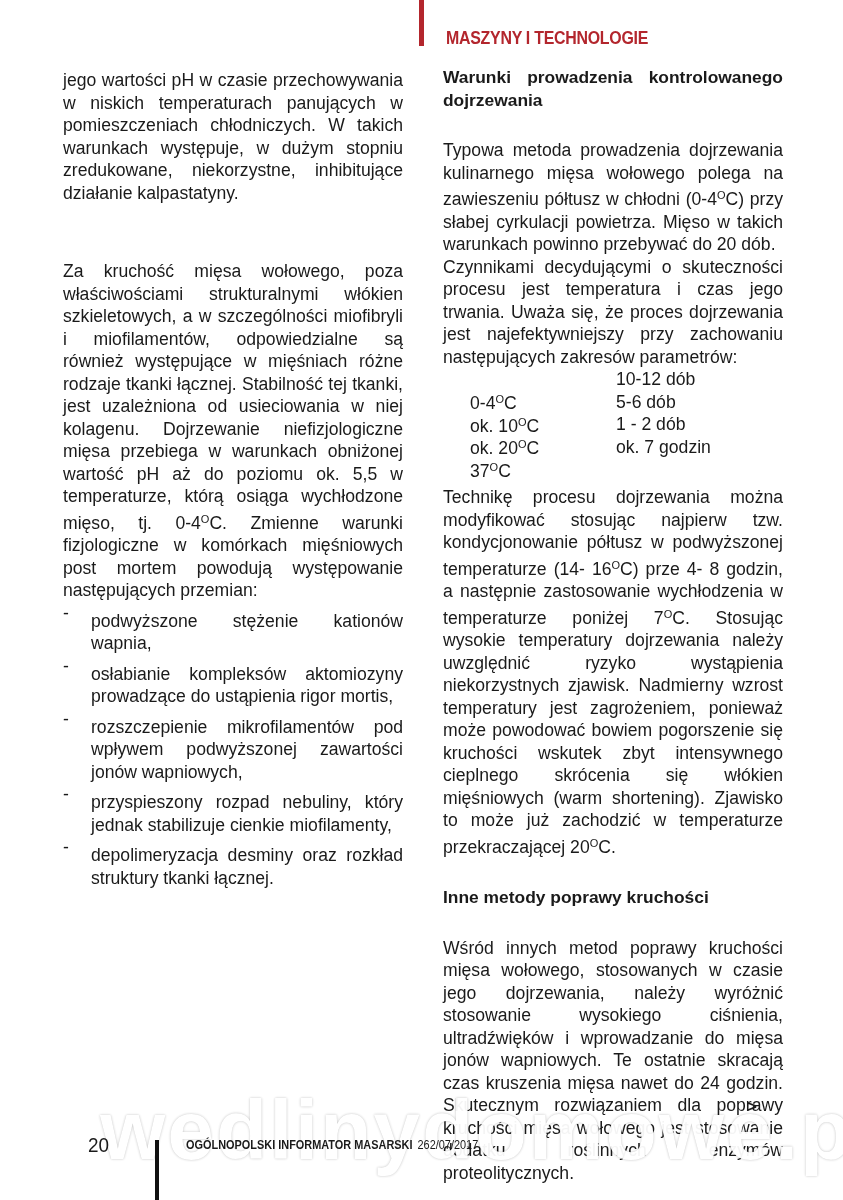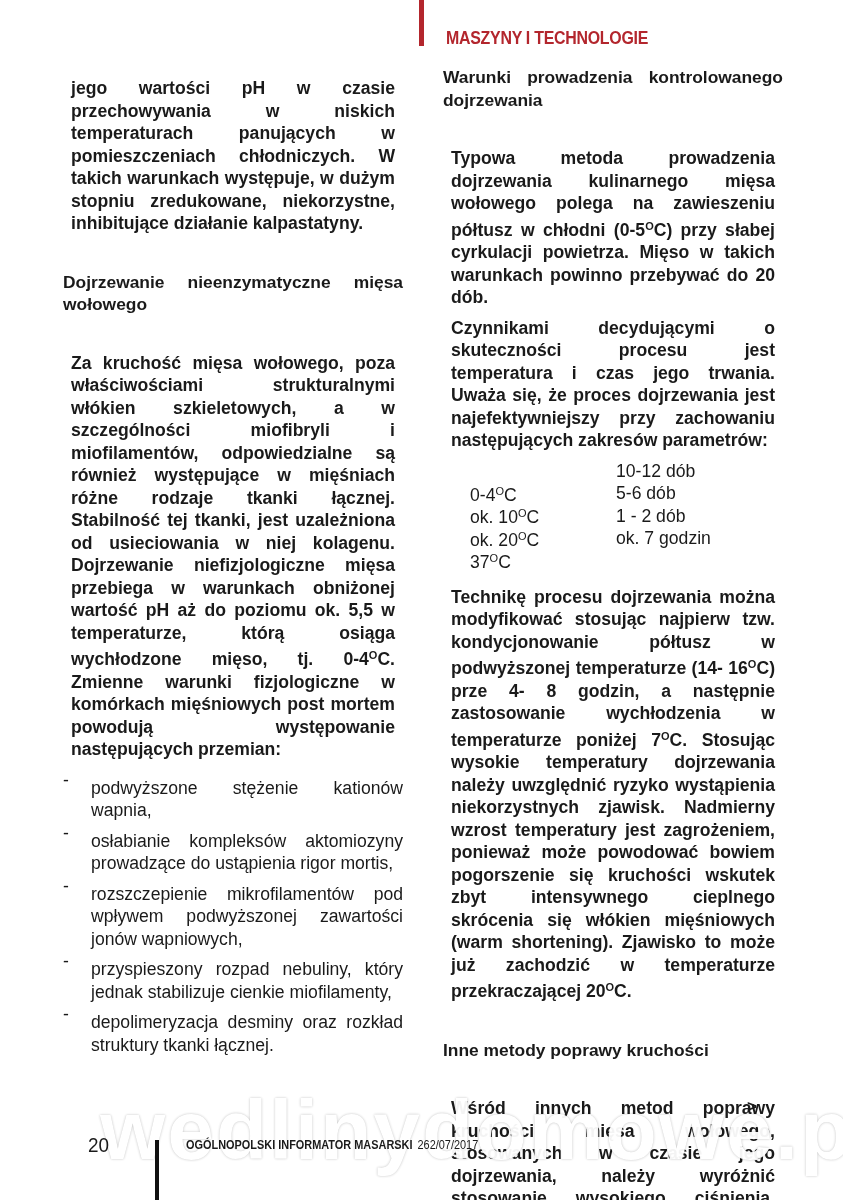--- a/index.html
+++ b/index.html
@@ -8,21 +8,21 @@
 
   .section-rule { position: absolute; left: 419px; top: 0; width: 5px; height: 46px; background: #b3262d; }
   .section-label { position: absolute; left: 446px; top: 27px; font-family: "Liberation Sans", sans-serif;
                    font-weight: bold; font-size: 18.5px; color: #b3262d; letter-spacing: -0.3px;
                    transform: scaleX(0.86); transform-origin: left center; white-space: nowrap; }
 
   .col { position: absolute; width: 340px; font-size: 17.6px; line-height: 22.5px; }
   .col-left { left: 63px; top: 69px; }
   .col-right { left: 443px; top: 66px; }
 
-  .para { margin: 8px; text-align: justify; hyphens: none; font-weight: bold; }
+  .para { margin: 0; text-align: justify; hyphens: none; }
   .heading { margin: 0; font-weight: bold; font-size: 17.4px; line-height: 22.5px; text-align: justify; }
   .gap-m { height: 28px; }
 
   .sup { font-size: 11px; vertical-align: 6px; }
 
   .params { margin: 0 0 0 27px; }
   .params-row { display: flex; height: 22.5px; }
   .params-temp { width: 146px; margin-top: 20px; }
 
   .bullets { margin: 0; padding: 0; list-style: none; }
@@ -46,21 +46,20 @@
 </style>
 </head>
 <body>
 
 <div class="section-rule"></div>
 <div class="section-label">MASZYNY I TECHNOLOGIE</div>
 
 <div class="col col-left">
   <p class="para">jego wartości pH w czasie przechowywania w niskich temperaturach panujących w pomieszczeniach chłodniczych. W takich warunkach występuje, w dużym stopniu zredukowane, niekorzystne, inhibitujące działanie kalpastatyny.</p>
   <div class="gap-m"></div>
-  <h2 class="heading">Dojrzewanie nieenzymatyczne mięsa wołowego</h2>
   <div class="gap-m"></div>
   <p class="para"><span>Za kruchość mięsa wołowego, poza właściwościami strukturalnymi włókien szkieletowych, a w szczególności miofibryli i miofilamentów, odpowiedzialne są również występujące w mięśniach różne rodzaje tkanki łącznej. Stabilność tej tkanki, jest uzależniona od usieciowania w niej kolagenu. Dojrzewanie niefizjologiczne mięsa przebiega w warunkach obniżonej wartość pH aż do poziomu ok. 5,5 w temperaturze, którą osiąga wychłodzone mięso, tj. 0-4</span><span class="sup">O</span><span>C. Zmienne warunki fizjologiczne w komórkach mięśniowych post mortem powodują występowanie następujących przemian:</span></p>
   <ul class="bullets">
     <li class="bullet">
         <span class="bullet-dash">-</span>
         <span class="bullet-text">podwyższone stężenie kationów wapnia,</span>
       </li>
     <li class="bullet">
         <span class="bullet-dash">-</span>
         <span class="bullet-text">osłabianie kompleksów aktomiozyny prowadzące do ustąpienia rigor mortis,</span>
@@ -76,21 +75,21 @@
     <li class="bullet">
         <span class="bullet-dash">-</span>
         <span class="bullet-text">depolimeryzacja desminy oraz rozkład struktury tkanki łącznej.</span>
       </li>
   </ul>
 </div>
 
 <div class="col col-right">
   <h2 class="heading">Warunki prowadzenia kontrolowanego dojrzewania</h2>
   <div class="gap-m"></div>
-  <p class="para"><span>Typowa metoda prowadzenia dojrzewania kulinarnego mięsa wołowego polega na zawieszeniu półtusz w chłodni (0-5</span><span class="sup">O</span><span>C) przy słabej cyrkulacji powietrza. Mięso w takich warunkach powinno przebywać do 20 dób.</span></p>
+  <p class="para"><span>Typowa metoda prowadzenia dojrzewania kulinarnego mięsa wołowego polega na zawieszeniu półtusz w chłodni (0-4</span><span class="sup">O</span><span>C) przy słabej cyrkulacji powietrza. Mięso w takich warunkach powinno przebywać do 20 dób.</span></p>
   <p class="para">Czynnikami decydującymi o skuteczności procesu jest temperatura i czas jego trwania. Uważa się, że proces dojrzewania jest najefektywniejszy przy zachowaniu następujących zakresów parametrów:</p>
   <div class="params">
     <div class="params-row">
       <span class="params-temp"><span>0-4</span><span class="sup">O</span><span>C</span></span>
       <span>10-12 dób</span>
     </div>
     <div class="params-row">
       <span class="params-temp"><span>ok. 10</span><span class="sup">O</span><span>C</span></span>
       <span>5-6 dób</span>
     </div>

